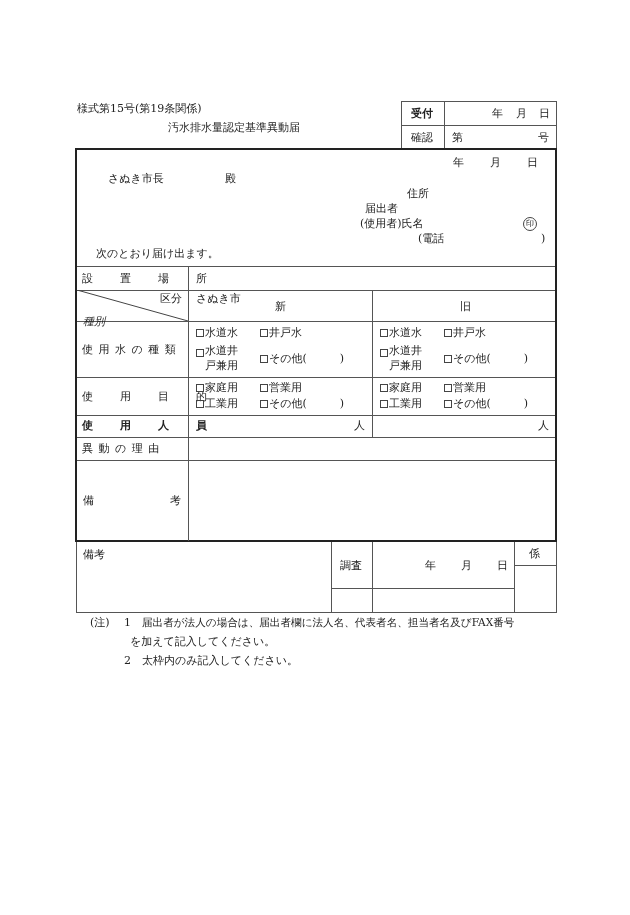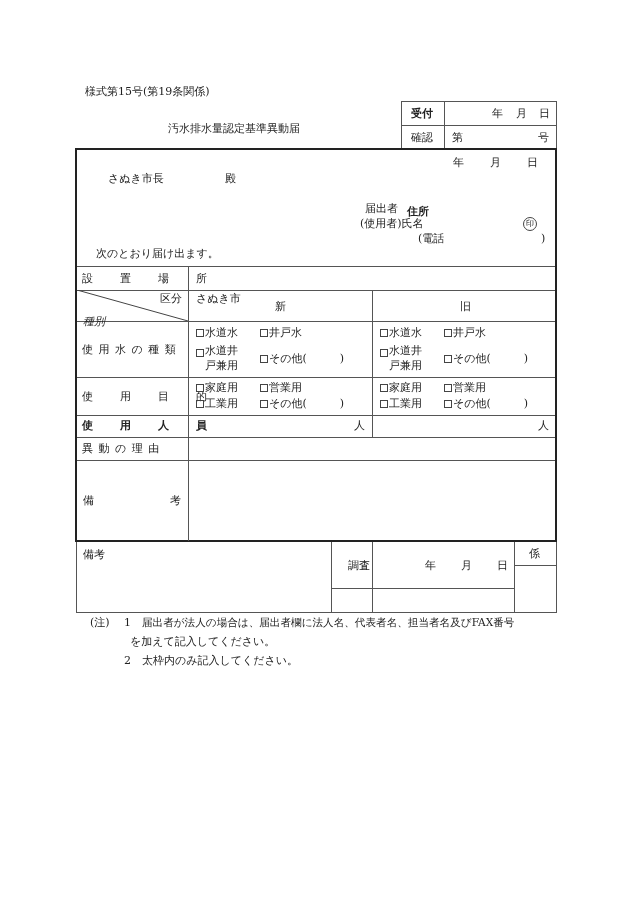--- a/index.html
+++ b/index.html
@@ -5,22 +5,22 @@
   html, body { margin:0; padding:0; background:#fff; }
   body { width:630px; height:915px; position:relative; font-family:"DejaVu Serif","Liberation Serif",serif; color:#222; font-size:11px; overflow:hidden; }
   .abs { position:absolute; white-space:nowrap; line-height:1; }
   .line { position:absolute; background:#555; }
   .thick { background:#222; }
   .cb { display:inline-block; width:8px; height:8px; border:1px solid #444; margin-right:1px; vertical-align:-1px; box-sizing:border-box; }
 </style>
 </head>
 <body>
 
-<div class="abs" style="left:77px;top:86px;margin-left:8px;">様式第15号(第19条関係)</div>
-<div class="abs" style="left:168px;top:123px;">汚水排水量認定基準異動届</div>
+<div class="abs" style="left:77px;top:103px;">様式第15号(第19条関係)</div>
+<div class="abs" style="left:168px;top:123px;font-family:Liberation Mono, monospace;">汚水排水量認定基準異動届</div>
 
 <div>
   <div class="line" style="left:401px;top:101px;width:155px;height:1px;"></div>
   <div class="line" style="left:401px;top:125px;width:155px;height:1px;"></div>
   <div class="line" style="left:401px;top:101px;width:1px;height:48px;"></div>
   <div class="line" style="left:444px;top:101px;width:1px;height:48px;"></div>
   <div class="line" style="left:556px;top:101px;width:1px;height:48px;"></div>
   <div class="abs" style="left:411px;top:108px;font-weight:bold;">受付</div>
   <div class="abs" style="left:492px;top:108px;">年</div>
   <div class="abs" style="left:516px;top:108px;">月</div>
@@ -34,21 +34,21 @@
   <div class="line thick" style="left:75px;top:148px;width:482px;height:2px;"></div>
   <div class="line thick" style="left:75px;top:540px;width:482px;height:2px;"></div>
   <div class="line thick" style="left:75px;top:148px;width:2px;height:394px;"></div>
   <div class="line thick" style="left:555px;top:148px;width:2px;height:394px;"></div>
 
   <div class="abs" style="left:453px;top:157px;">年</div>
   <div class="abs" style="left:490px;top:157px;">月</div>
   <div class="abs" style="left:527px;top:157px;">日</div>
   <div class="abs" style="left:108px;top:173px;">さぬき市長</div>
   <div class="abs" style="left:225px;top:173px;">殿</div>
-  <div class="abs" style="left:407px;top:206px;font-weight:bold;">住所</div>
+  <div class="abs" style="left:407px;top:188px;">住所</div>
   <div class="abs" style="left:365px;top:203px;">届出者</div>
   <div class="abs" style="left:360px;top:218px;">(使用者)氏名</div>
   <div class="abs" style="left:523px;top:217px;width:12px;height:12px;border:1px solid #444;border-radius:50%;font-size:8px;line-height:12px;text-align:center;">印</div>
   <div class="abs" style="left:418px;top:233px;">(電話</div>
   <div class="abs" style="left:541px;top:233px;">)</div>
   <div class="abs" style="left:96px;top:248px;text-align:center;">次のとおり届け出ます。</div>
 
   <div class="line" style="left:77px;top:266px;width:478px;height:1px;"></div>
   <div class="line" style="left:77px;top:290px;width:478px;height:1px;"></div>
   <div class="line" style="left:77px;top:321px;width:478px;height:1px;"></div>
@@ -116,21 +116,21 @@
   <div class="line" style="left:76px;top:542px;width:1px;height:70px;"></div>
   <div class="line" style="left:556px;top:542px;width:1px;height:70px;"></div>
   <div class="line" style="left:76px;top:612px;width:481px;height:1px;"></div>
   <div class="line" style="left:331px;top:542px;width:1px;height:70px;"></div>
   <div class="line" style="left:372px;top:542px;width:1px;height:70px;"></div>
   <div class="line" style="left:514px;top:542px;width:1px;height:70px;"></div>
   <div class="line" style="left:331px;top:588px;width:183px;height:1px;"></div>
   <div class="line" style="left:514px;top:565px;width:42px;height:1px;"></div>
 
   <div class="abs" style="left:83px;top:549px;">備考</div>
-  <div class="abs" style="left:340px;top:560px;margin-left:8px;">調査</div>
+  <div class="abs" style="left:340px;top:560px;">調査</div>
   <div class="abs" style="left:425px;top:560px;">年</div>
   <div class="abs" style="left:461px;top:560px;">月</div>
   <div class="abs" style="left:497px;top:560px;">日</div>
   <div class="abs" style="left:529px;top:548px;">係</div>
 </div>
 
 <div>
   <div class="abs" style="left:90px;top:617px;">(注)</div>
   <div class="abs" style="left:124px;top:617px;">1</div>
   <div class="abs" style="left:142px;top:617px;font-size:10.6px;">届出者が法人の場合は、届出者欄に法人名、代表者名、担当者名及びFAX番号</div>

